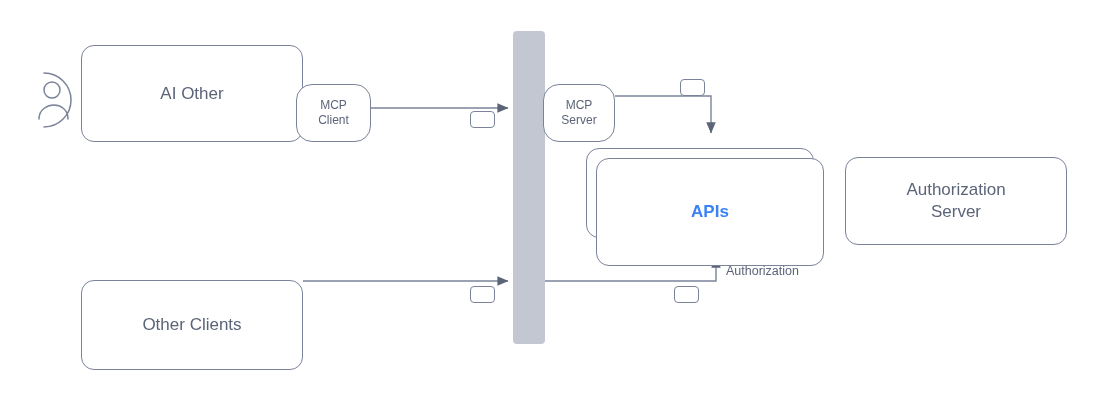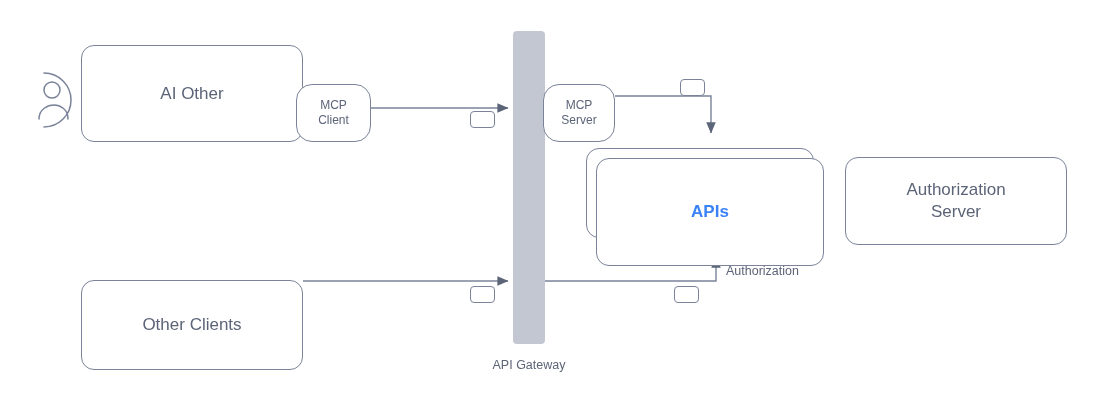--- a/index.html
+++ b/index.html
@@ -188,21 +188,20 @@
 
   <div id="apis-stack">
     <div id="apis-back"></div>
     <div id="apis-front">APIs</div>
   </div>
 
   <div class="node node-lg" id="auth-server">Authorization
 Server</div>
 
   <div id="gateway-bar"></div>
-  <div id="gateway-label">API Gateway</div>
 
   <div id="authorization-label">Authorization</div>
 
   <div class="badge" id="badge-mcp-client-edge"></div>
   <div class="badge" id="badge-mcp-server-edge"></div>
   <div class="badge" id="badge-other-clients-edge"></div>
   <div class="badge" id="badge-authorization-edge"></div>
 
 </div>
 

